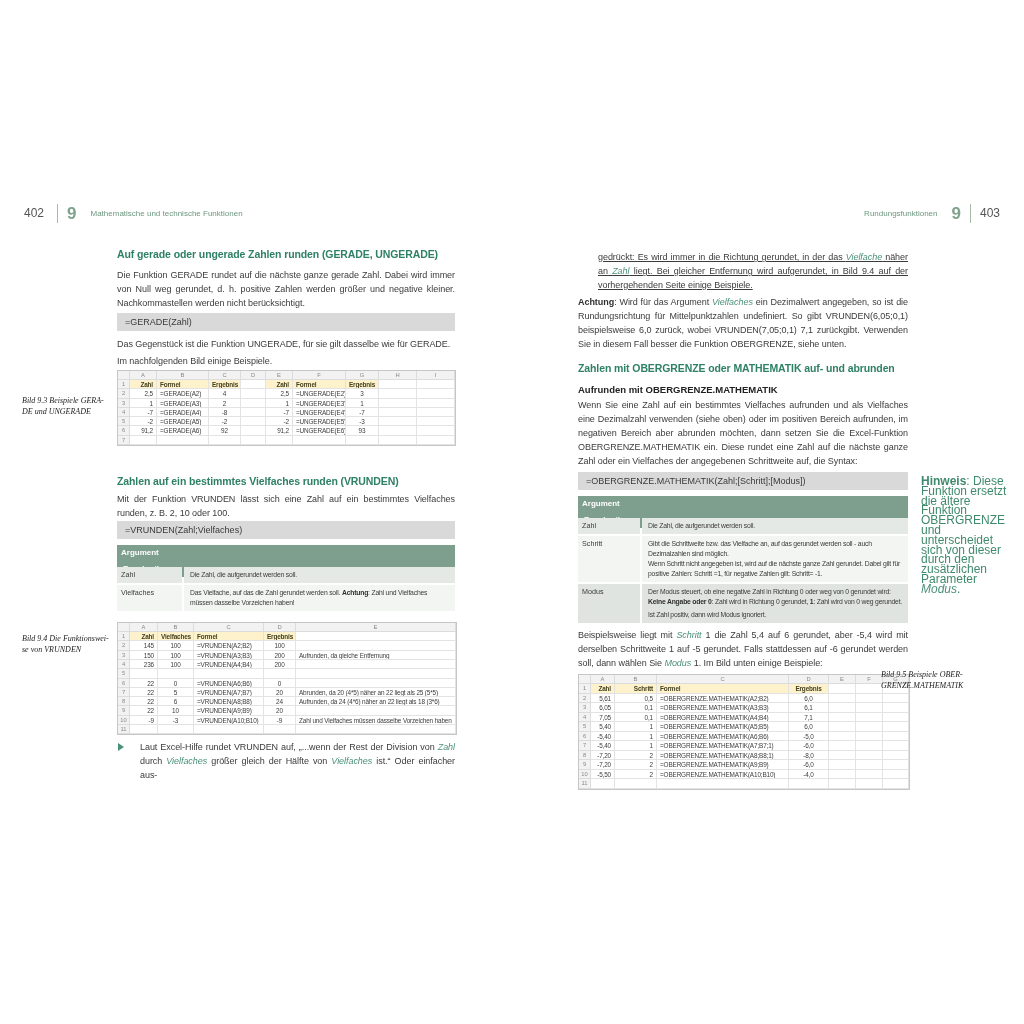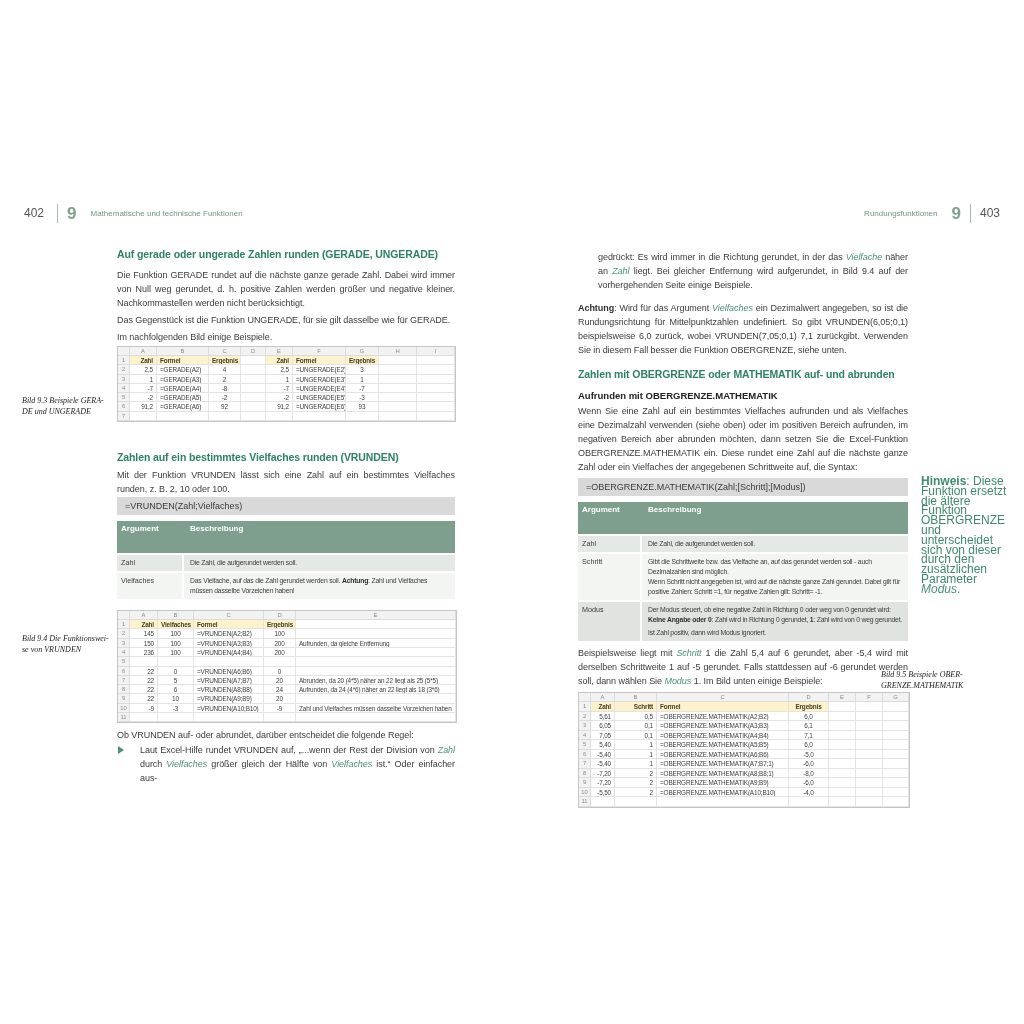--- a/index.html
+++ b/index.html
@@ -24,21 +24,21 @@
   .tri{position:absolute;left:1px;top:3px;width:0;height:0;
        border-left:6px solid #4a9179;border-top:4px solid transparent;border-bottom:4px solid transparent;}
   
   .figcap{position:absolute;width:92px;font-family:"Liberation Serif",serif;font-style:italic;
           font-size:8px;line-height:10.5px;color:#222;}
   .hinweis{position:absolute;width:90px;font-size:12px;line-height:9.8px;color:#3f8a6d;}
   .hinweis .bd{color:#3f8a6d;}
   
   .argtbl{width:100%;}
   .arow{display:flex;margin-bottom:2px;}
-  .ahead{background:#7e9e8e;color:#fff;font-weight:bold;font-size:8px;height:32px;line-height:16px;}
+  .ahead{background:#7e9e8e;color:#fff;font-weight:bold;font-size:8px;height:20px;line-height:16px;flex-direction:column;}
   .ahead .ac1,.ahead .ac2{background:#7e9e8e;}
   .ac1{flex:none;padding:3px 4px;margin-right:2px;}
   .ac2{flex:1;padding:3px 6px;}
   .aname{font-size:7.2px;}
   .adesc{font-size:6.8px;line-height:10px;letter-spacing:-0.2px;}
   .adesc div{margin:0;}
   .rowA .ac1,.rowA .ac2{background:#e5e9e5;}
   .rowB .ac1,.rowB .ac2{background:#f3f5f2;}
   .rowC .ac1,.rowC .ac2{background:#dfe4e0;}
   .ahead.arow{margin-bottom:2px;}
@@ -71,20 +71,21 @@
     <span class="rh-rule"></span>
     <span class="rh-page">403</span>
   </div>
 
   <div class="col" style="left:117px;top:248px;width:338px;">
 
     <h2 class="sec" style="margin-bottom:8px;">Auf gerade oder ungerade Zahlen runden (GERADE, UNGERADE)</h2>
 
     <p class="b" style="margin-bottom:3px;">Die Funktion GERADE rundet auf die nächste ganze gerade Zahl. Dabei wird immer von Null weg gerundet, d. h. positive Zahlen werden größer und negative kleiner. Nachkommastellen werden nicht berücksichtigt.</p>
 
+    <div class="code" style="margin-bottom:6px;">=GERADE(Zahl)</div>
 
     <p class="b nj" style="margin-bottom:3px;">Das Gegenstück ist die Funktion UNGERADE, für sie gilt dasselbe wie für GERADE.</p>
 
 
     <p class="b nj" style="margin-bottom:2px;">Im nachfolgenden Bild einige Beispiele.</p>
 
     <div class="xl" style="margin-bottom:29px;">
         <div class="xrow" style="height:9px;line-height:9px">
           <div class="xcorner" style="width:12px"></div>
           <div class="xletter" style="width:27px">A</div>
@@ -296,40 +297,39 @@
         <div class="xrow" style="height:9.3px;line-height:9.3px">
           <div class="xnum" style="width:12px">11</div>
           <div class="xcell" style="width:28px;text-align:right"></div>
           <div class="xcell" style="width:36px;text-align:center"></div>
           <div class="xcell" style="width:70px;text-align:left"></div>
           <div class="xcell" style="width:32px;text-align:center"></div>
           <div class="xcell" style="width:160px;text-align:left"></div>
         </div>
       </div>
 
-    <p class="b nj" style="margin-bottom:1px;">Ob VRUNDEN auf- oder abrundet, darüber entscheidet die folgende Regel:</p>
 
     <div class="bullet">
       <span class="tri"></span>
       <p class="b"><span>Laut Excel-Hilfe rundet VRUNDEN auf, „...wenn der Rest der Division von </span><span class="gi">Zahl</span><span> durch </span><span class="gi">Vielfaches</span><span> größer gleich der Hälfte von </span><span class="gi">Vielfaches</span><span> ist.“ Oder einfacher aus-</span></p>
     </div>
   </div>
 
   <div class="figcap" style="left:22px;top:396px;">
     <div>Bild 9.3 Beispiele GERA-</div>
     <div>DE und UNGERADE</div>
   </div>
   <div class="figcap" style="left:22px;top:634px;">
     <div>Bild 9.4 Die Funktionswei-</div>
     <div>se von VRUNDEN</div>
   </div>
 
   <div class="col" style="left:578px;top:250px;width:330px;">
 
-    <p class="b" style="padding-left:20px;margin-bottom:9px;"><span>gedrückt: Es wird immer in die Richtung gerundet, in der das </span><span class="gi">Vielfache</span><span> näher an </span><span class="gi">Zahl</span><span> liegt. Bei gleicher Entfernung wird aufgerundet, in Bild 9.4 auf der vorhergehenden Seite einige Beispiele.</span></p>
+    <p class="b" style="padding-left:20px;margin-bottom:3px;text-decoration:underline;"><span>gedrückt: Es wird immer in die Richtung gerundet, in der das </span><span class="gi">Vielfache</span><span> näher an </span><span class="gi">Zahl</span><span> liegt. Bei gleicher Entfernung wird aufgerundet, in Bild 9.4 auf der vorhergehenden Seite einige Beispiele.</span></p>
 
     <p class="b" style="margin-bottom:11px;"><span class="bd">Achtung</span><span>: Wird für das Argument </span><span class="gi">Vielfaches</span><span> ein Dezimalwert angegeben, so ist die Rundungsrichtung für Mittelpunktzahlen undefiniert. So gibt VRUNDEN(6,05;0,1) beispielsweise 6,0 zurück, wobei VRUNDEN(7,05;0,1) 7,1 zurückgibt. Verwenden Sie in diesem Fall besser die Funktion OBERGRENZE, siehe unten.</span></p>
 
     <h2 class="sec" style="margin-bottom:10px;">Zahlen mit OBERGRENZE oder MATHEMATIK auf- und abrunden</h2>
 
     <h3 class="sub" style="margin-bottom:2px;">Aufrunden mit OBERGRENZE.MATHEMATIK</h3>
 
     <p class="b" style="margin-bottom:4px;">Wenn Sie eine Zahl auf ein bestimmtes Vielfaches aufrunden und als Vielfaches eine Dezimalzahl verwenden (siehe oben) oder im positiven Bereich aufrunden, im negativen Bereich aber abrunden möchten, dann setzen Sie die Excel-Funktion OBERGRENZE.MATHEMATIK ein. Diese rundet eine Zahl auf die nächste ganze Zahl oder ein Vielfaches der angegebenen Schrittweite auf, die Syntax:</p>
 
     <div class="code" style="margin-bottom:6px;">=OBERGRENZE.MATHEMATIK(Zahl;[Schritt];[Modus])</div>

